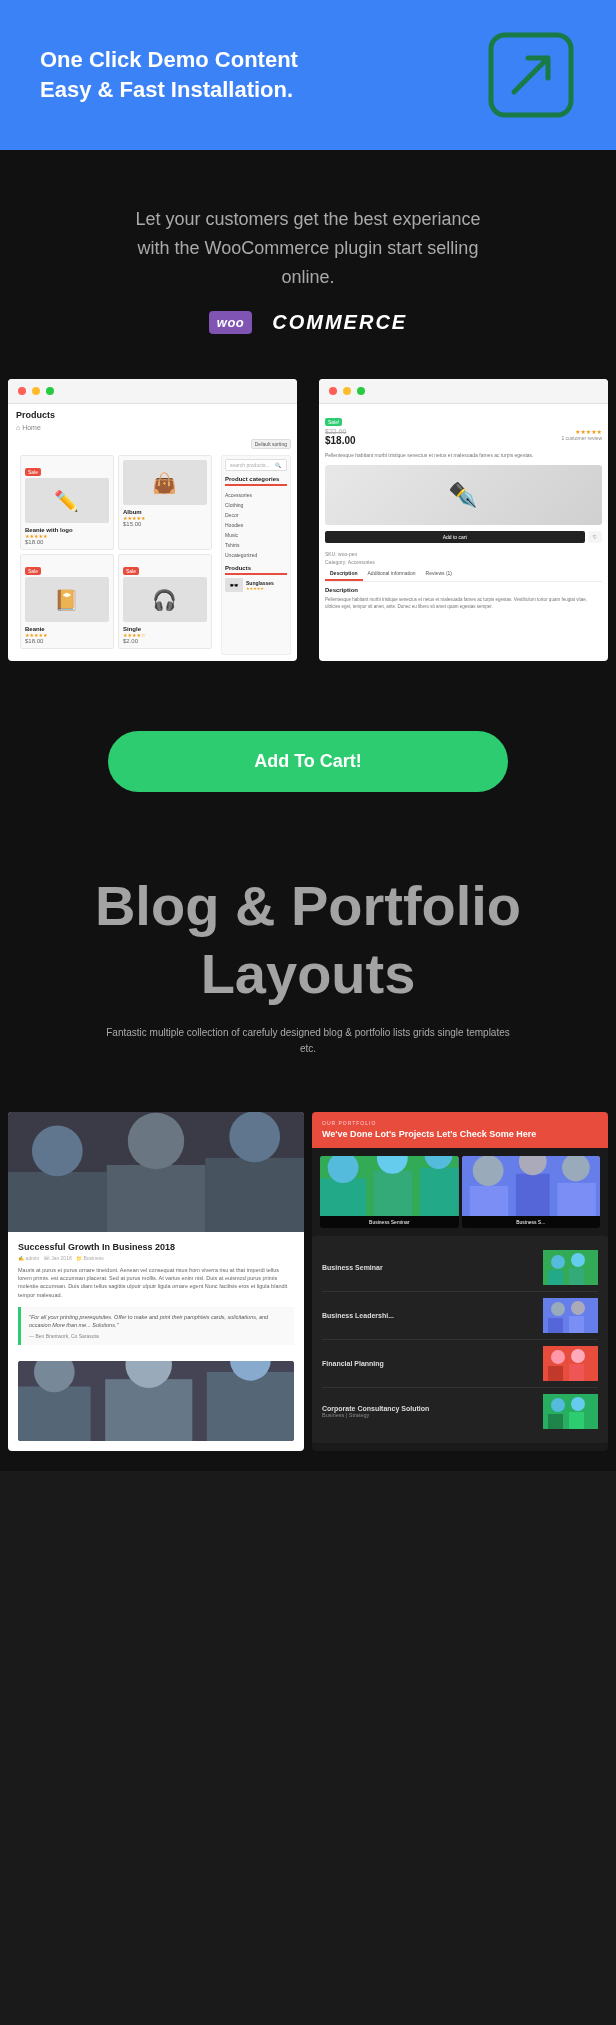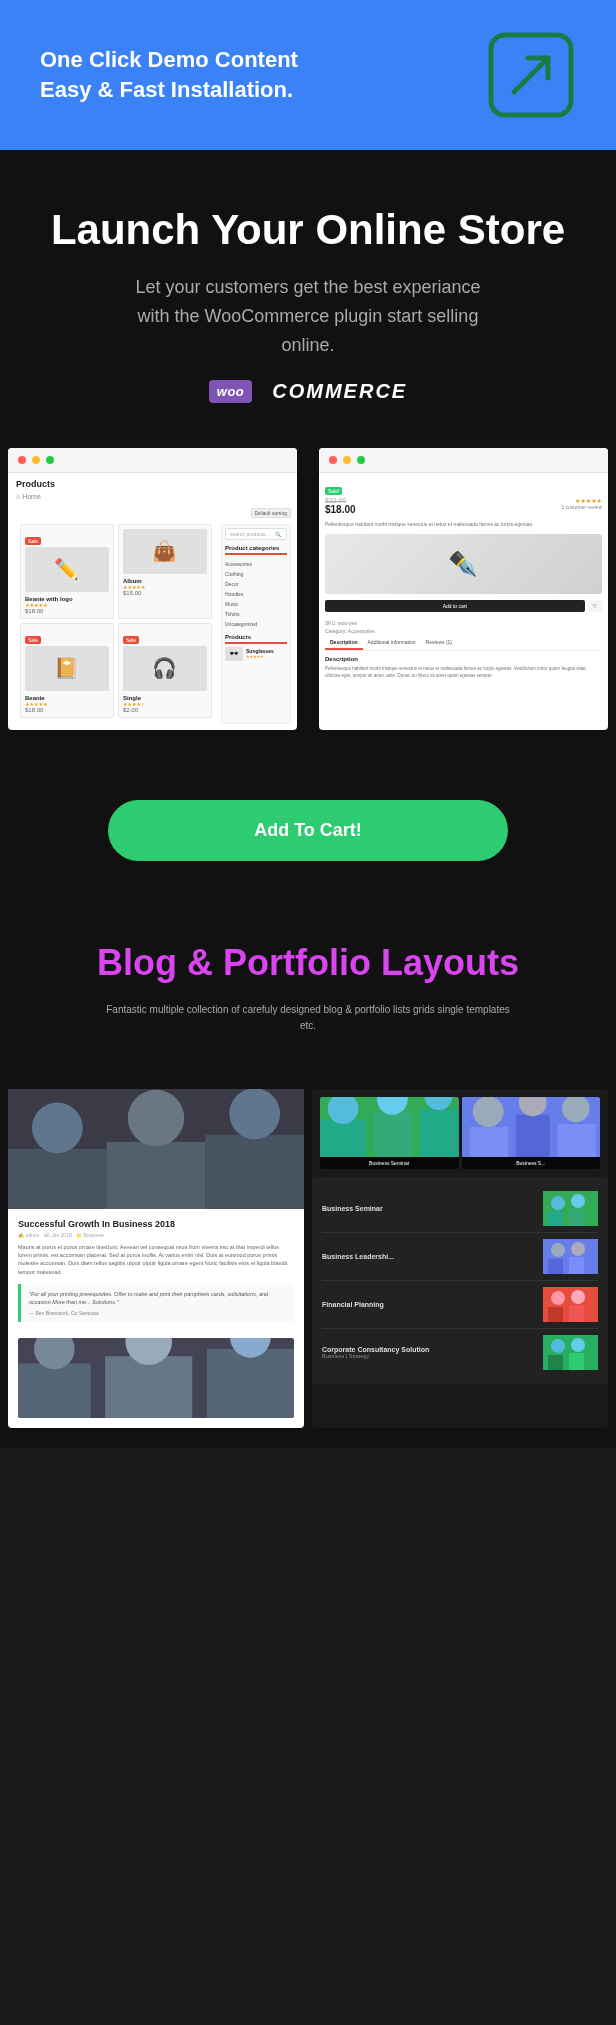--- a/index.html
+++ b/index.html
@@ -365,22 +365,22 @@
       max-width: 400px;
     }
 
     
     .blog-section {
       background: #111;
       text-align: center;
       padding: 50px 40px 35px;
     }
     .blog-section h2 {
-      color: #d946ef;
-      font-size: 36px;
+      color: #a3a3a3;
+      font-size: 56px;
       font-weight: 900;
       line-height: 1.2;
       margin-bottom: 18px;
     }
     .blog-section p {
       color: #aaa;
       font-size: 10px;
       line-height: 1.6;
       max-width: 420px;
       margin: 0 auto;
@@ -572,21 +572,20 @@
 
 <section class="green-banner">
   <div class="green-banner-text">One Click Demo Content Easy &amp; Fast Installation.</div>
   <svg class="arrow-icon" viewBox="0 0 90 90" fill="none" xmlns="http://www.w3.org/2000/svg">
     <rect x="5" y="5" width="80" height="80" rx="14" stroke="#1a7a45" stroke-width="5" fill="none"></rect>
     <path d="M28 62 L62 28 M42 28 L62 28 L62 48" stroke="#1a7a45" stroke-width="5" stroke-linecap="round" stroke-linejoin="round"></path>
   </svg>
 </section>
 
 <section class="launch-section">
-  <h2>Launch Your Online Store</h2>
   <p>Let your customers get the best experiance with the WooCommerce plugin start selling online.</p>
   <div class="woo-logo">
     <span class="woo-icon">woo</span>
     <span class="commerce-text">COMMERCE</span>
   </div>
 </section>
 
 <div class="products-section">
 
   <div class="screenshot-card">
@@ -740,20 +739,24 @@
         <circle cx="25" cy="20" r="14" fill="#778899"></circle>
         <rect x="60" y="25" width="60" height="55" fill="#667788"></rect>
         <circle cx="90" cy="15" r="16" fill="#99aabb"></circle>
         <rect x="130" y="20" width="60" height="60" fill="#556677"></rect>
         <circle cx="160" cy="12" r="14" fill="#88aacc"></circle>
       </svg>
     </div>
   </div>
 
   <div class="portfolio-card-right">
+    <div class="portfolio-header">
+      <div class="our-portfolio-label">OUR PORTFOLIO</div>
+      <div class="portfolio-header-title">We've Done Lot's Projects Let's Check Some Here</div>
+    </div>
     <div class="portfolio-images-grid">
       <div class="portfolio-img-item">
         <div class="port-img">
           <svg width="100%" height="100%" viewBox="0 0 90 60" xmlns="http://www.w3.org/2000/svg" preserveAspectRatio="xMidYMid slice">
             <rect width="90" height="60" fill="#3a5"></rect>
             <rect x="0" y="25" width="30" height="35" fill="#2a8"></rect>
             <circle cx="15" cy="18" r="10" fill="#5bd"></circle>
             <rect x="35" y="20" width="25" height="40" fill="#3a7"></rect>
             <circle cx="47" cy="12" r="10" fill="#6ce"></circle>
             <rect x="65" y="18" width="25" height="42" fill="#2a8"></rect>

